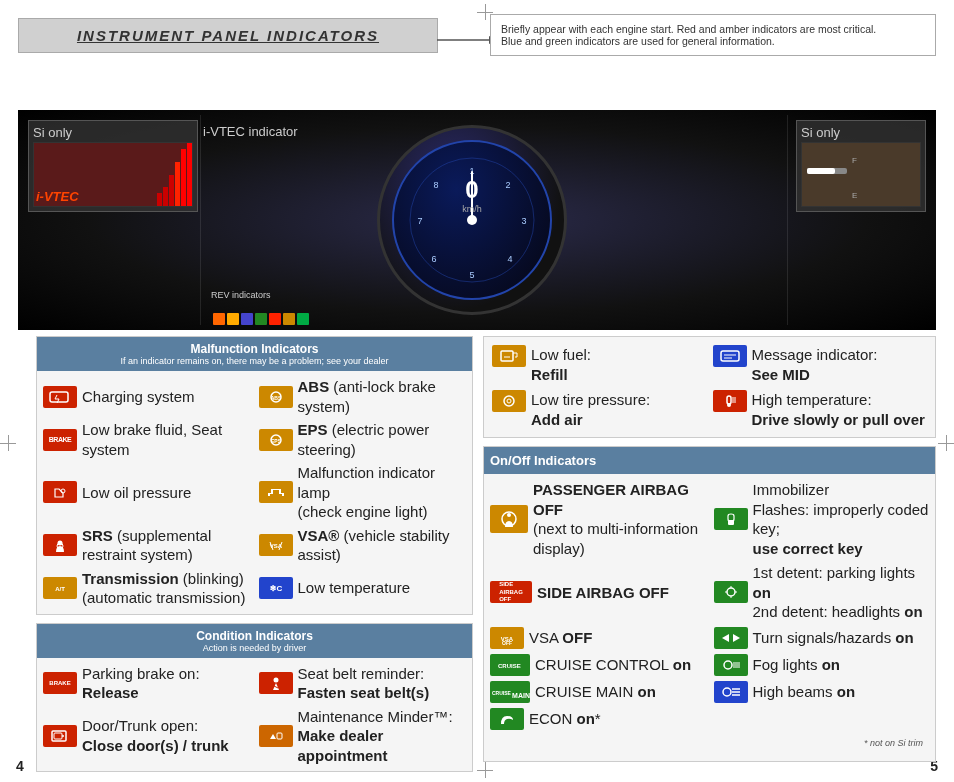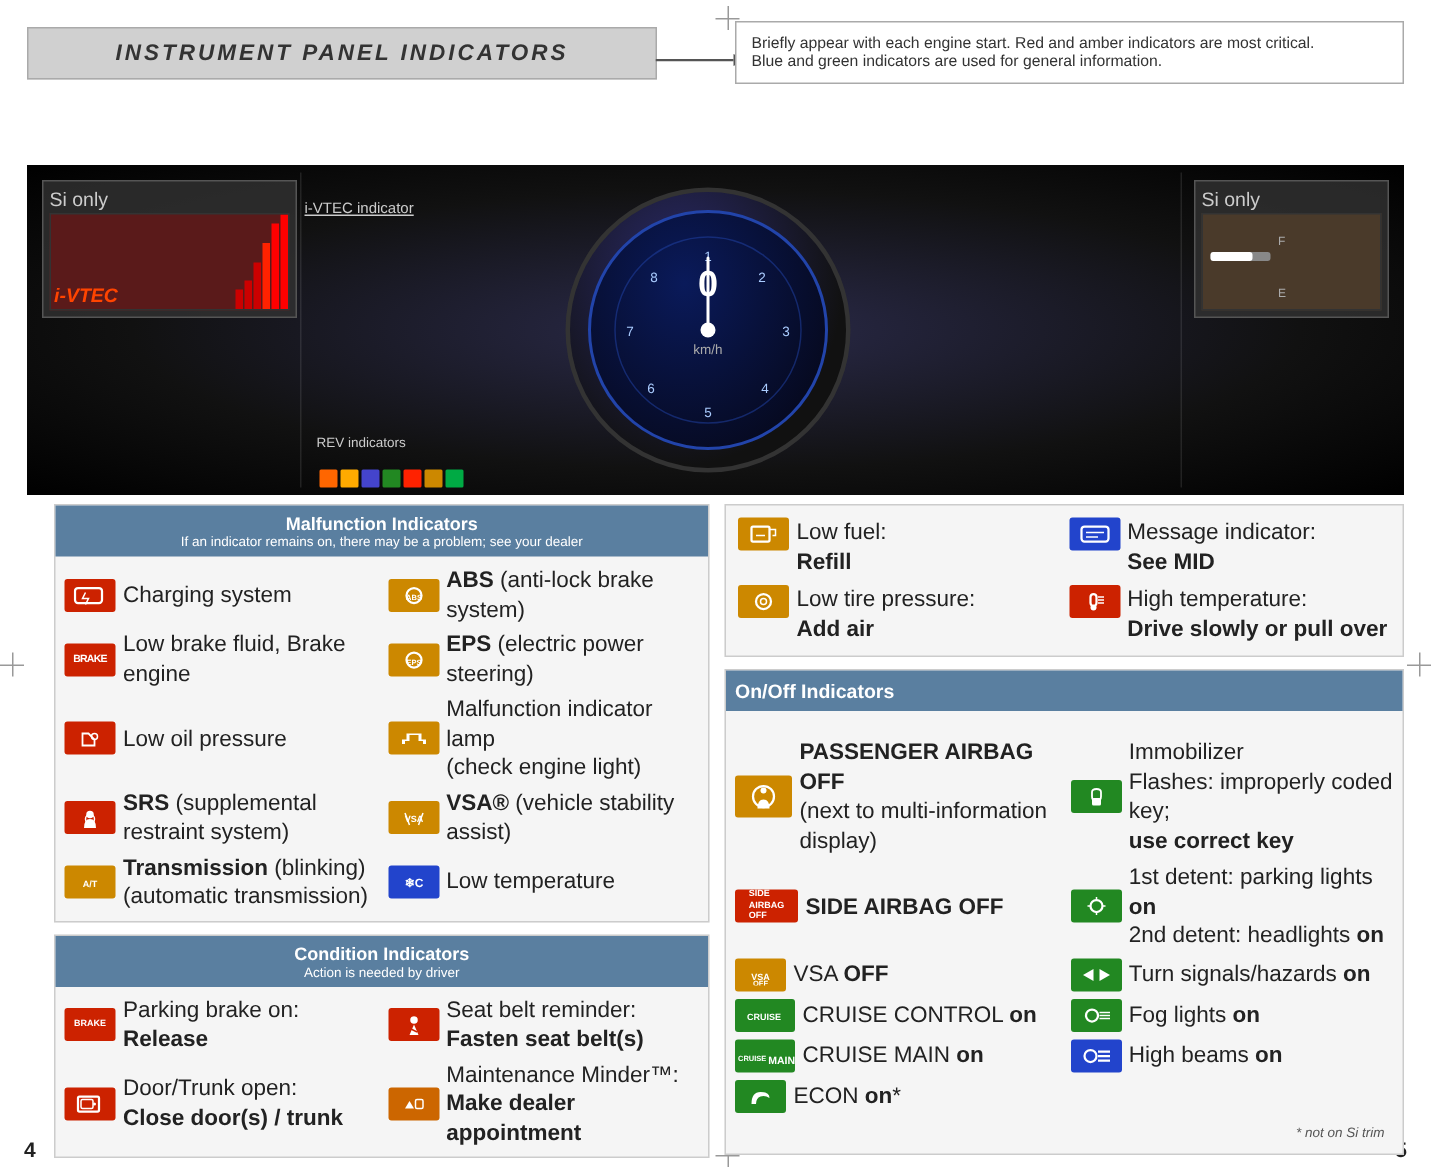--- a/index.html
+++ b/index.html
@@ -55,20 +55,21 @@
       padding: 8px 16px;
       border: 1px solid #aaa;
     }
     .title-bar-text {
       font-size: 15px;
       font-weight: bold;
       letter-spacing: 2px;
       color: #333;
       text-align: center;
       font-style: italic;
+      text-decoration: underline;
     }
 
     
     .info-box {
       position: absolute;
       top: 14px;
       left: 490px;
       right: 18px;
       border: 1px solid #aaa;
       padding: 8px 10px;
@@ -105,26 +106,25 @@
       border: 1px solid #555;
       padding: 4px;
     }
     .si-only-label {
       color: #ccc;
       font-size: 13px;
       margin-bottom: 2px;
     }
     .ivtec-label {
       position: absolute;
-      top: 24px;
+      top: 14px;
       left: 185px;
       color: #ccc;
-      font-size: 10px;
+      font-size: 13px;
       white-space: nowrap;
-      text-decoration: underline;
     }
     .rev-label {
       position: absolute;
       bottom: 30px;
       left: 145px;
       color: #ccc;
       font-size: 9px;
       margin-left: 48px;
     }
     .si-panel-inner {
@@ -317,21 +317,20 @@
       text-align: left;
       padding: 6px;
       font-size: 13px;
       font-weight: bold;
     }
     .onoff-grid {
       display: grid;
       grid-template-columns: 1fr 1fr;
       padding: 6px;
       gap: 5px 8px;
-      margin-top: 12px;
     }
     .onoff-item {
       display: flex;
       align-items: center;
       gap: 5px;
     }
 
     
     .icon-box {
       width: 34px;
@@ -447,21 +446,21 @@
             <text x="70" y="128" fill="#aaccff" font-size="9" text-anchor="middle">5</text>
             <text x="32" y="112" fill="#aaccff" font-size="9" text-anchor="middle">6</text>
             <text x="18" y="74" fill="#aaccff" font-size="9" text-anchor="middle">7</text>
             <text x="34" y="38" fill="#aaccff" font-size="9" text-anchor="middle">8</text>
 
             <line x1="70" y1="70" x2="70" y2="22" stroke="#ffffff" stroke-width="2" stroke-linecap="round"></line>
             <circle cx="70" cy="70" r="5" fill="#fff"></circle>
           </svg>
           <div style="position:absolute; top:48px; text-align:center;">
             <span style="color:#fff; font-size:24px; font-weight:bold;">0</span>
-            <span style="color:#aaa; font-size:9px; display:block;margin-top:24px;">km/h</span>
+            <span style="color:#aaa; font-size:9px; display:block;">km/h</span>
           </div>
         </div>
       </div>
     </div>
 
     <div class="si-panel-right">
       <div class="si-only-label">Si only</div>
       <div class="si-panel-right-inner">
         
         <svg width="100%" height="100%">
@@ -511,21 +510,21 @@
             <svg width="22" height="14">
                 <circle cx="11" cy="7" r="5" fill="none" stroke="#fff" stroke-width="1.5"></circle>
                 <text x="11" y="10" text-anchor="middle" fill="#fff" font-size="5" font-weight="bold">ABS</text>
               </svg>
           </div>
           <span class="ind-text"><b>ABS</b> (anti-lock brake system)</span>
         </div>
 
         <div class="indicator-item">
           <div class="icon-box icon-red" style="font-size:7px; font-weight:bold; letter-spacing:-0.5px;">BRAKE</div>
-          <span class="ind-text">Low brake fluid, Brake engine</span>
+          <span class="ind-text">Low brake fluid, Seat system</span>
         </div>
 
         <div class="indicator-item">
           <div class="icon-box icon-amber">
             <svg width="22" height="14">
                 <circle cx="11" cy="7" r="5" fill="none" stroke="#fff" stroke-width="1.5"></circle>
                 <text x="11" y="10" text-anchor="middle" fill="#fff" font-size="5">EPS</text>
               </svg>
           </div>
           <span class="ind-text"><b>EPS</b> (electric power steering)</span>

